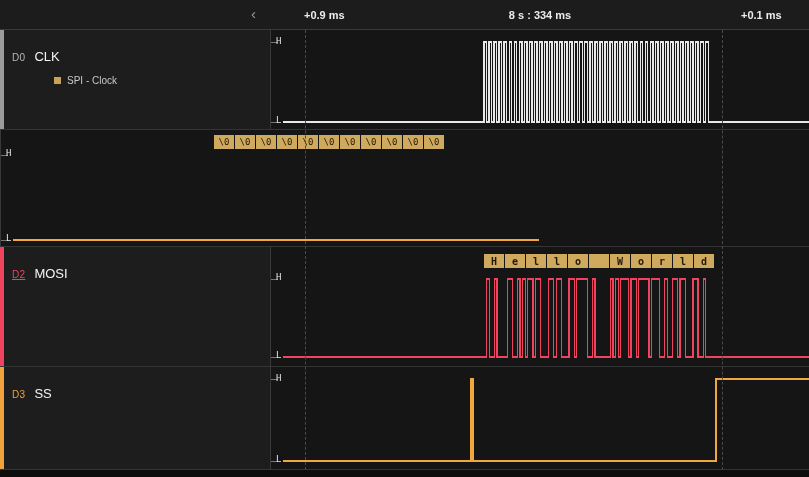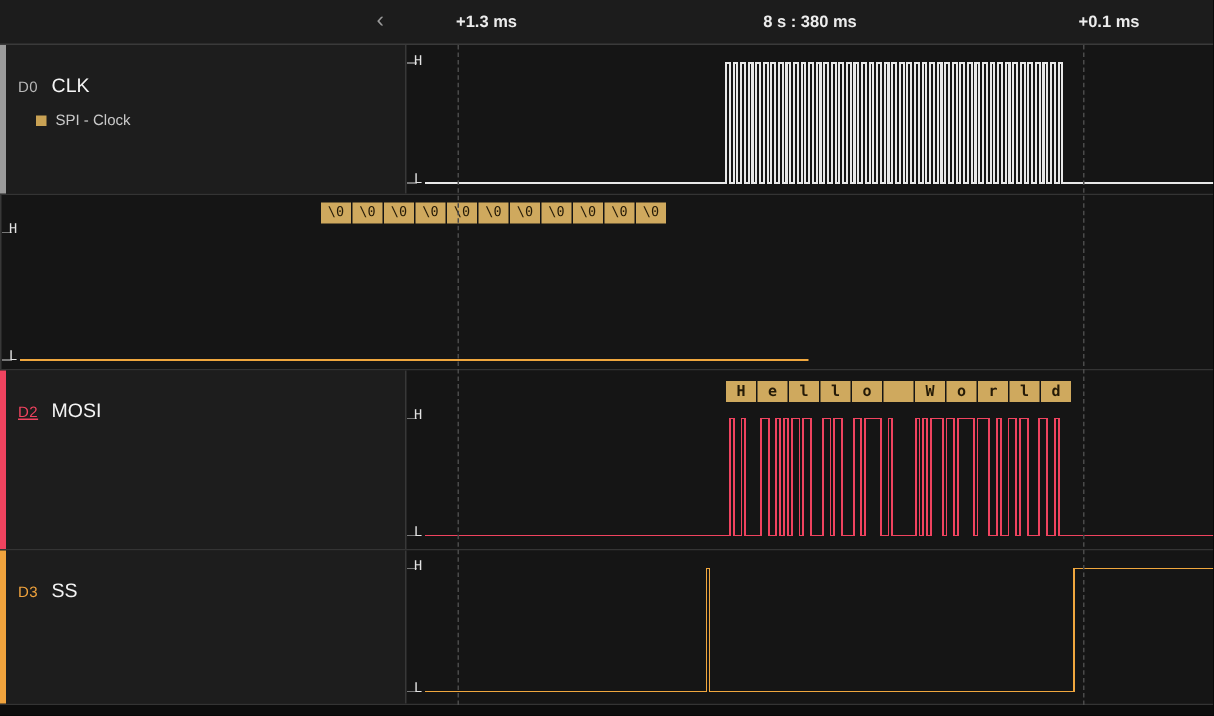--- a/index.html
+++ b/index.html
@@ -5,34 +5,34 @@
   *{margin:0;padding:0;box-sizing:border-box}
   html,body{background:#000}
   body{font-family:"Liberation Sans",sans-serif}
   .app{position:relative;width:809px;height:477px;background:#151515;overflow:hidden;color:#ddd}
 
   
   .header{position:absolute;top:0;left:0;width:809px;height:30px;background:#1c1c1c;border-bottom:1px solid #3a3a3a;z-index:5}
   .header .t{position:absolute;top:9px;font-size:11px;font-weight:bold;color:#ececec;white-space:nowrap}
   .t-left{left:304px}
   .t-center{left:540px;transform:translateX(-50%)}
-  .t-right{left:719px}
+  .t-right{left:741px}
   .chevron{position:absolute;left:251px;top:6px;font-size:15px;color:#9a9a9a;cursor:pointer;line-height:16px}
 
   
   .rows{position:absolute;top:30px;left:0;width:809px}
   .row{display:flex;width:809px;border-bottom:1px solid #343434}
   .row0{height:100px}.row1{height:117px}.row2{height:120px}.row3{height:103px}
 
   .sidebar{width:270px;flex:none;position:relative;background:#1d1d1d;padding-left:12px;cursor:pointer}
   .stripe{position:absolute;left:0;top:0;bottom:0;width:4px}
   .ch-head{display:flex;align-items:baseline;gap:9px;padding-top:19px}
   .ch-id{font-size:10px;color:#aaa;letter-spacing:.3px}
   .ch-name{font-size:13px;font-weight:500;color:#f4f4f4}
-  .analyzer{display:flex;align-items:center;gap:6px;margin:11px 0 0 12px;font-size:10px;color:#c9c9c9}
+  .analyzer{display:flex;align-items:center;gap:6px;margin:11px 0 0 42px;font-size:10px;color:#c9c9c9}
   .bullet{width:7px;height:7px;display:inline-block;flex:none}
 
   .wave{flex:1;position:relative;background:#151515;border-left:1px solid #383838}
   .wavesvg{position:absolute;left:0;top:0;display:block}
   .lvl{position:absolute;left:5px;font-size:9px;color:#e3e3e3;font-family:"DejaVu Sans Mono",monospace;z-index:2}
   .row0 .hi{top:6px}.row0 .lo{top:85px}
   .row1 .hi{top:18px}.row1 .lo{top:103px}
   .row2 .hi{top:25px}.row2 .lo{top:103px}
   .row3 .hi{top:6px}.row3 .lo{top:87px}
 
@@ -48,22 +48,22 @@
 
   .bottombar{position:absolute;left:0;bottom:0;width:809px;height:7px;background:#0d0d0d}
 </style>
 </head>
 <body>
 
 <div class="app">
 
   <div class="header">
     <span class="chevron">‹</span>
-    <span class="t t-left">+1.3 ms</span>
-    <span class="t t-center">8 s : 380 ms</span>
+    <span class="t t-left">+0.9 ms</span>
+    <span class="t t-center">8 s : 334 ms</span>
     <span class="t t-right">+0.1 ms</span>
   </div>
 
   <div class="rows">
 
     <div class="row row0">
       <div class="sidebar">
         <div class="stripe" style="background: rgb(155, 155, 155);"></div>
         <div class="ch-head">
           <span class="ch-id" style="color: rgb(184, 184, 184);">D0</span>

